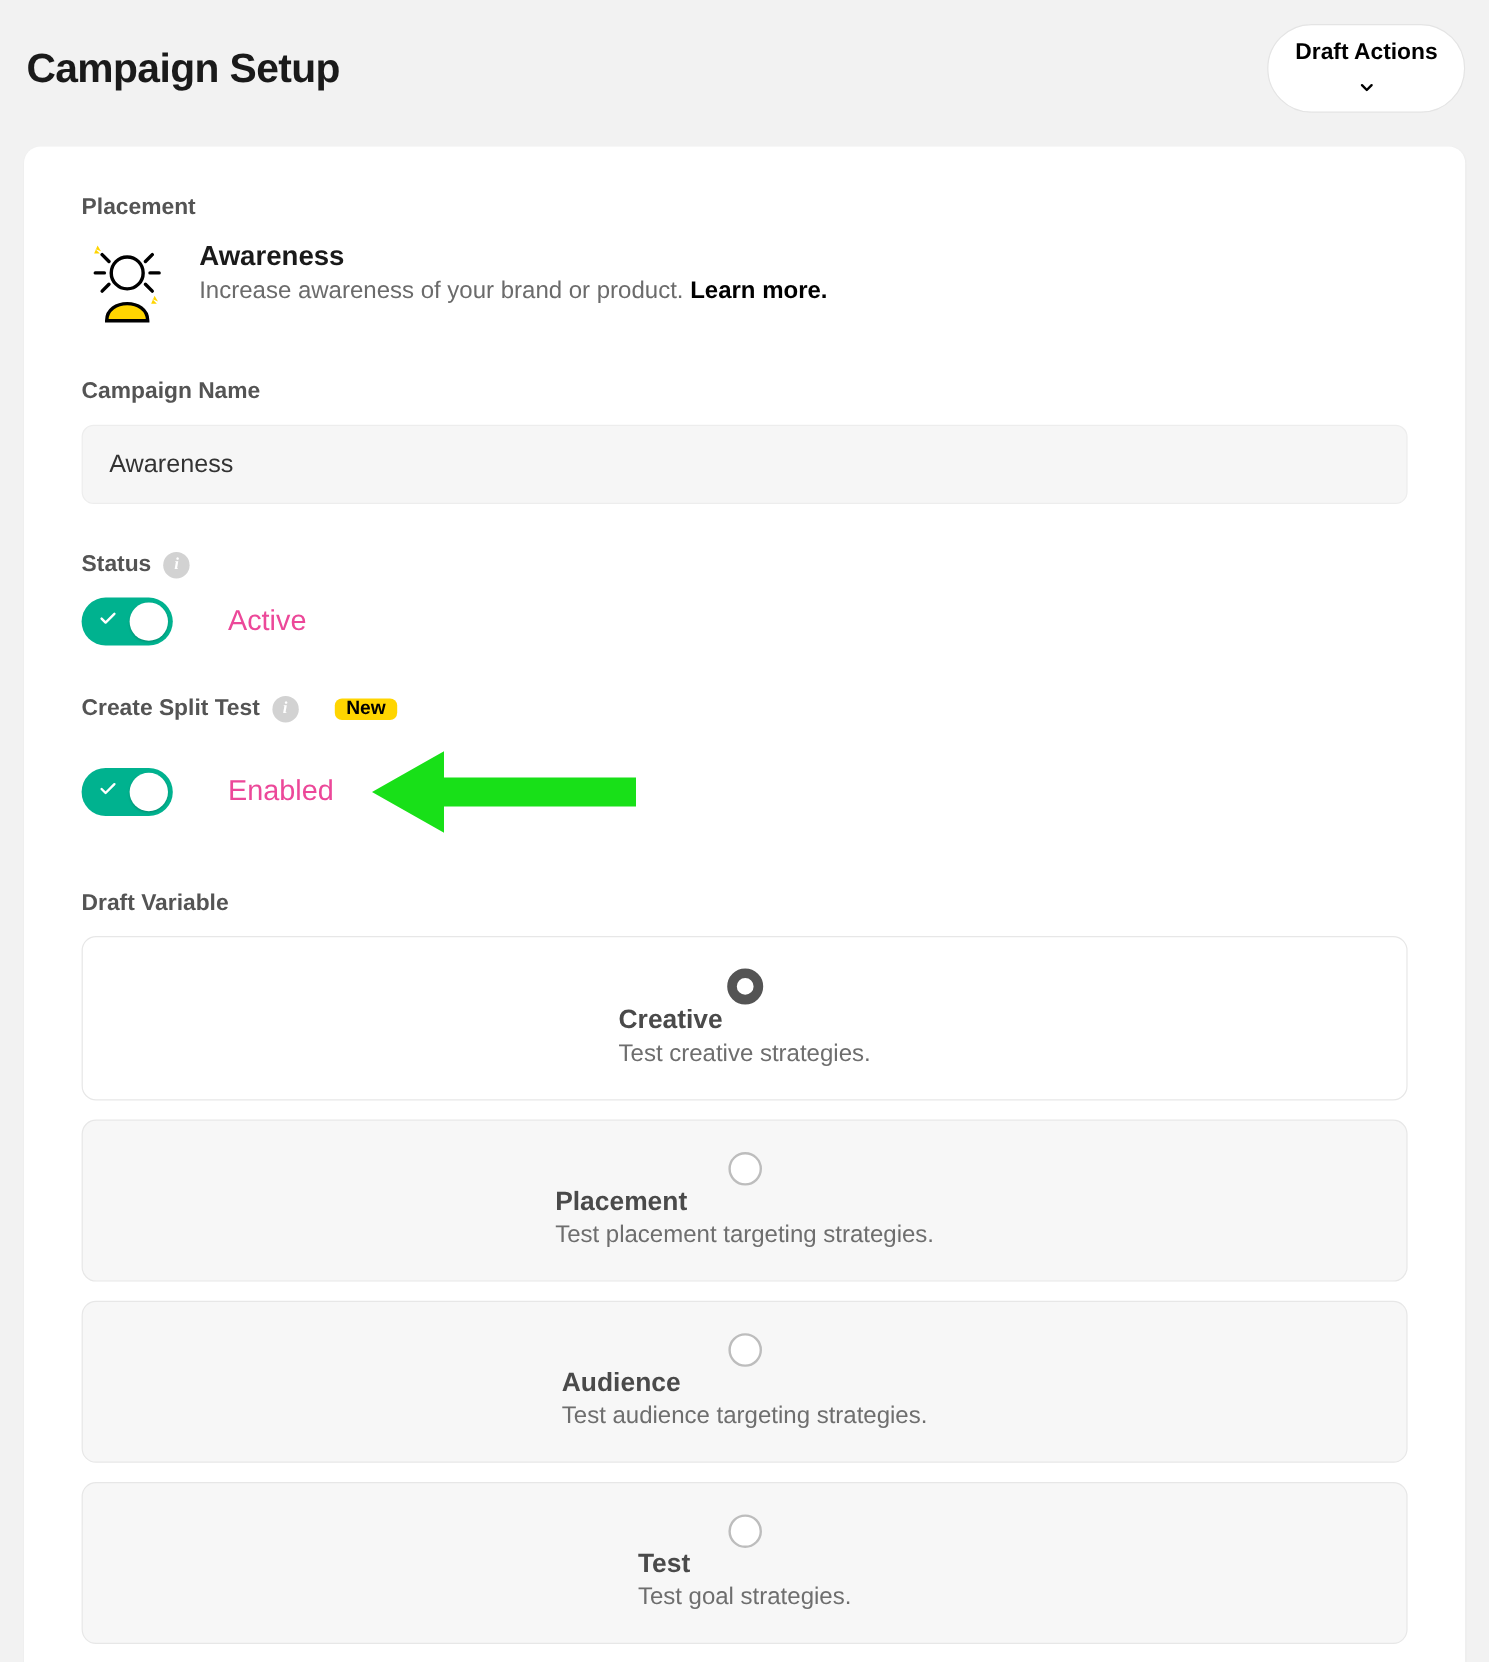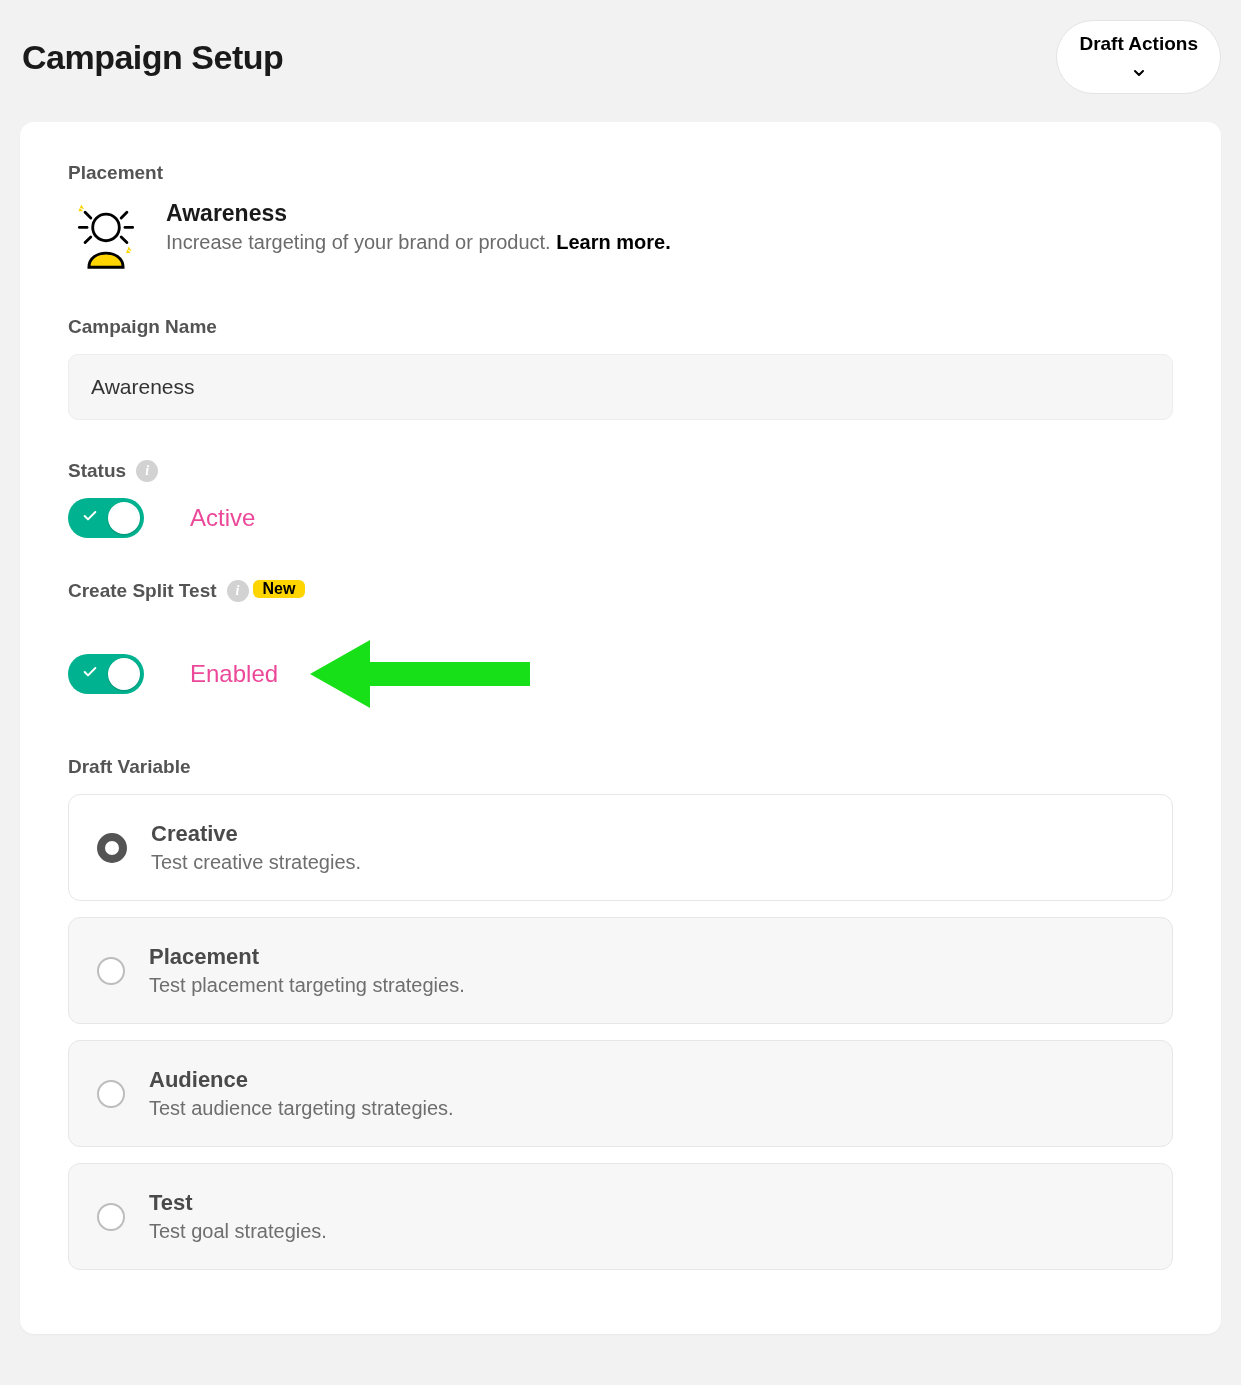--- a/index.html
+++ b/index.html
@@ -150,24 +150,24 @@
     display: inline-flex;
     align-items: center;
     margin-left: 14px;
   }
   .option-card {
     border: 1px solid #e7e7e7;
     border-radius: 12px;
     padding: 26px 28px;
     display: flex;
     align-items: center;
-    gap: 24px;
     margin-bottom: 16px;
     cursor: pointer;
     background: #fff;
+    flex-direction: column;
   }
   .option-card.inactive {
     background: #f7f7f7;
   }
   .radio {
     width: 28px;
     height: 28px;
     border: 2px solid #bdbdbd;
     border-radius: 50%;
     flex-shrink: 0;
@@ -185,23 +185,23 @@
     color: #4a4a4a;
     margin-bottom: 4px;
   }
   .option-desc {
     font-size: 20px;
     color: #6e6e6e;
     text-align: right;
   }
   .split-label-row {
     display: flex;
-    align-items: flex-start;
-    gap: 0;
-    margin-bottom: 32px;
+    align-items: center;
+    gap: 26px;
+    margin-bottom: 18px;
   }
 </style>
 </head>
 <body>
 
 <div class="header-row">
   <h1 class="page-title">Campaign Setup</h1>
   <button class="draft-btn">
     <span>Draft Actions</span>
     <svg viewBox="0 0 24 24" fill="none" stroke="#000" stroke-width="3" stroke-linecap="round" stroke-linejoin="round">
@@ -222,21 +222,21 @@
       <line x1="18" y1="12" x2="24" y2="18" stroke="#000" stroke-width="3" stroke-linecap="round"></line>
       <line x1="62" y1="12" x2="56" y2="18" stroke="#000" stroke-width="3" stroke-linecap="round"></line>
       <line x1="18" y1="44" x2="24" y2="38" stroke="#000" stroke-width="3" stroke-linecap="round"></line>
       <line x1="62" y1="44" x2="56" y2="38" stroke="#000" stroke-width="3" stroke-linecap="round"></line>
       <polygon points="14,4 17,9 12,7 16,11 11,11" fill="#ffd500"></polygon>
       <polygon points="64,48 67,53 62,51 66,55 61,55" fill="#ffd500"></polygon>
     </svg>
     <div>
       <div class="objective-title">Awareness</div>
       <div class="objective-desc">
-        <span>Increase targeting of your brand or product.</span>
+        <span>Increase awareness of your brand or product.</span>
         <b>Learn more.</b>
       </div>
     </div>
   </div>
 
   <div class="section-label">Campaign Name</div>
   <input class="input-field" type="text" value="Awareness" style="">
 
   <div class="section-label">
     <span>Status</span>

